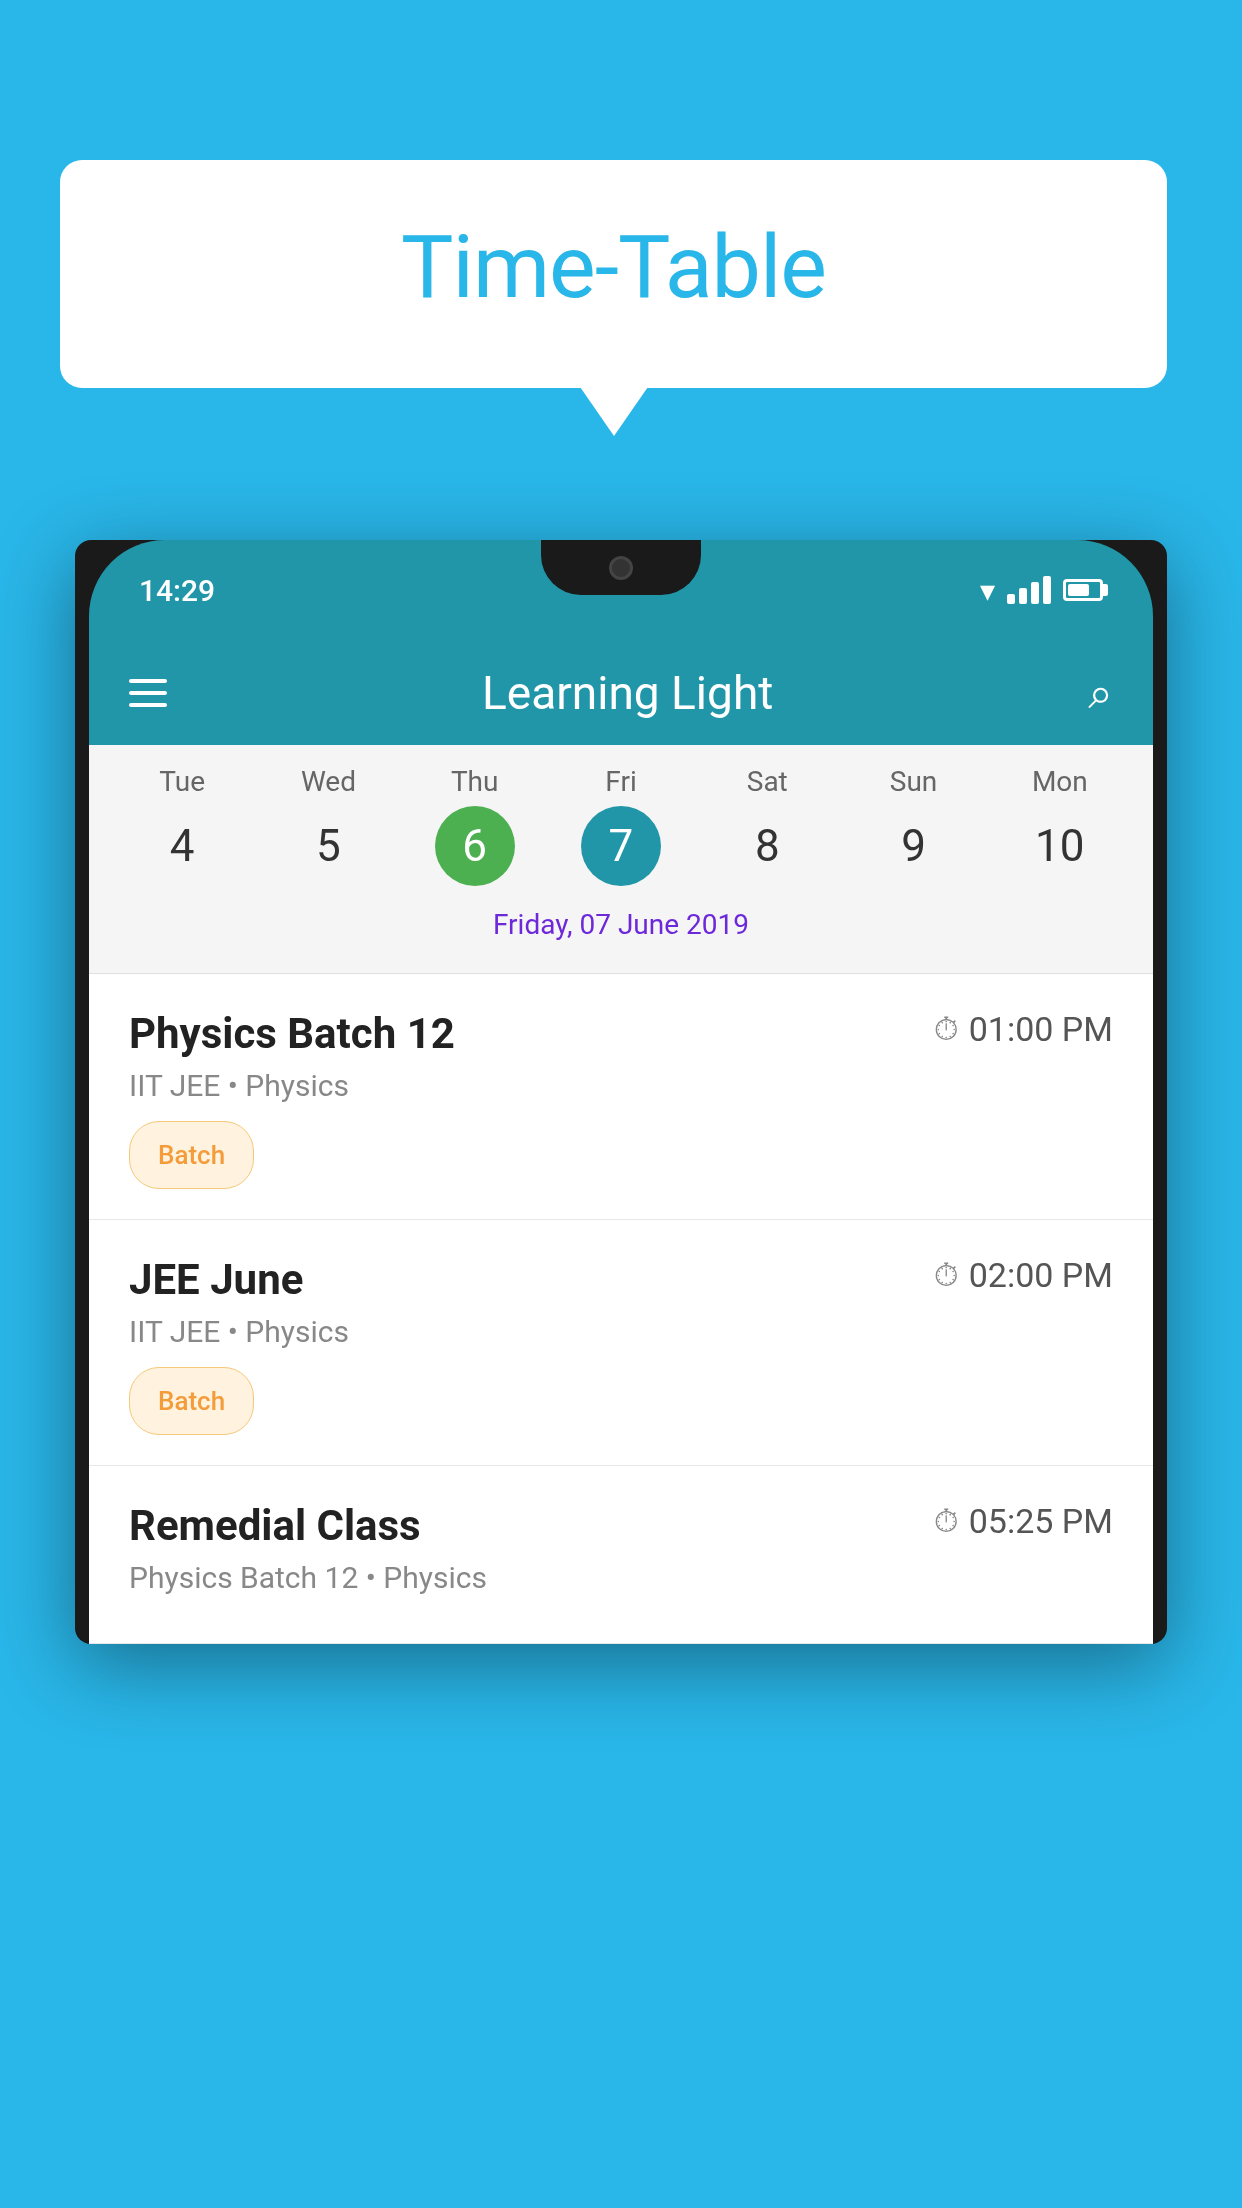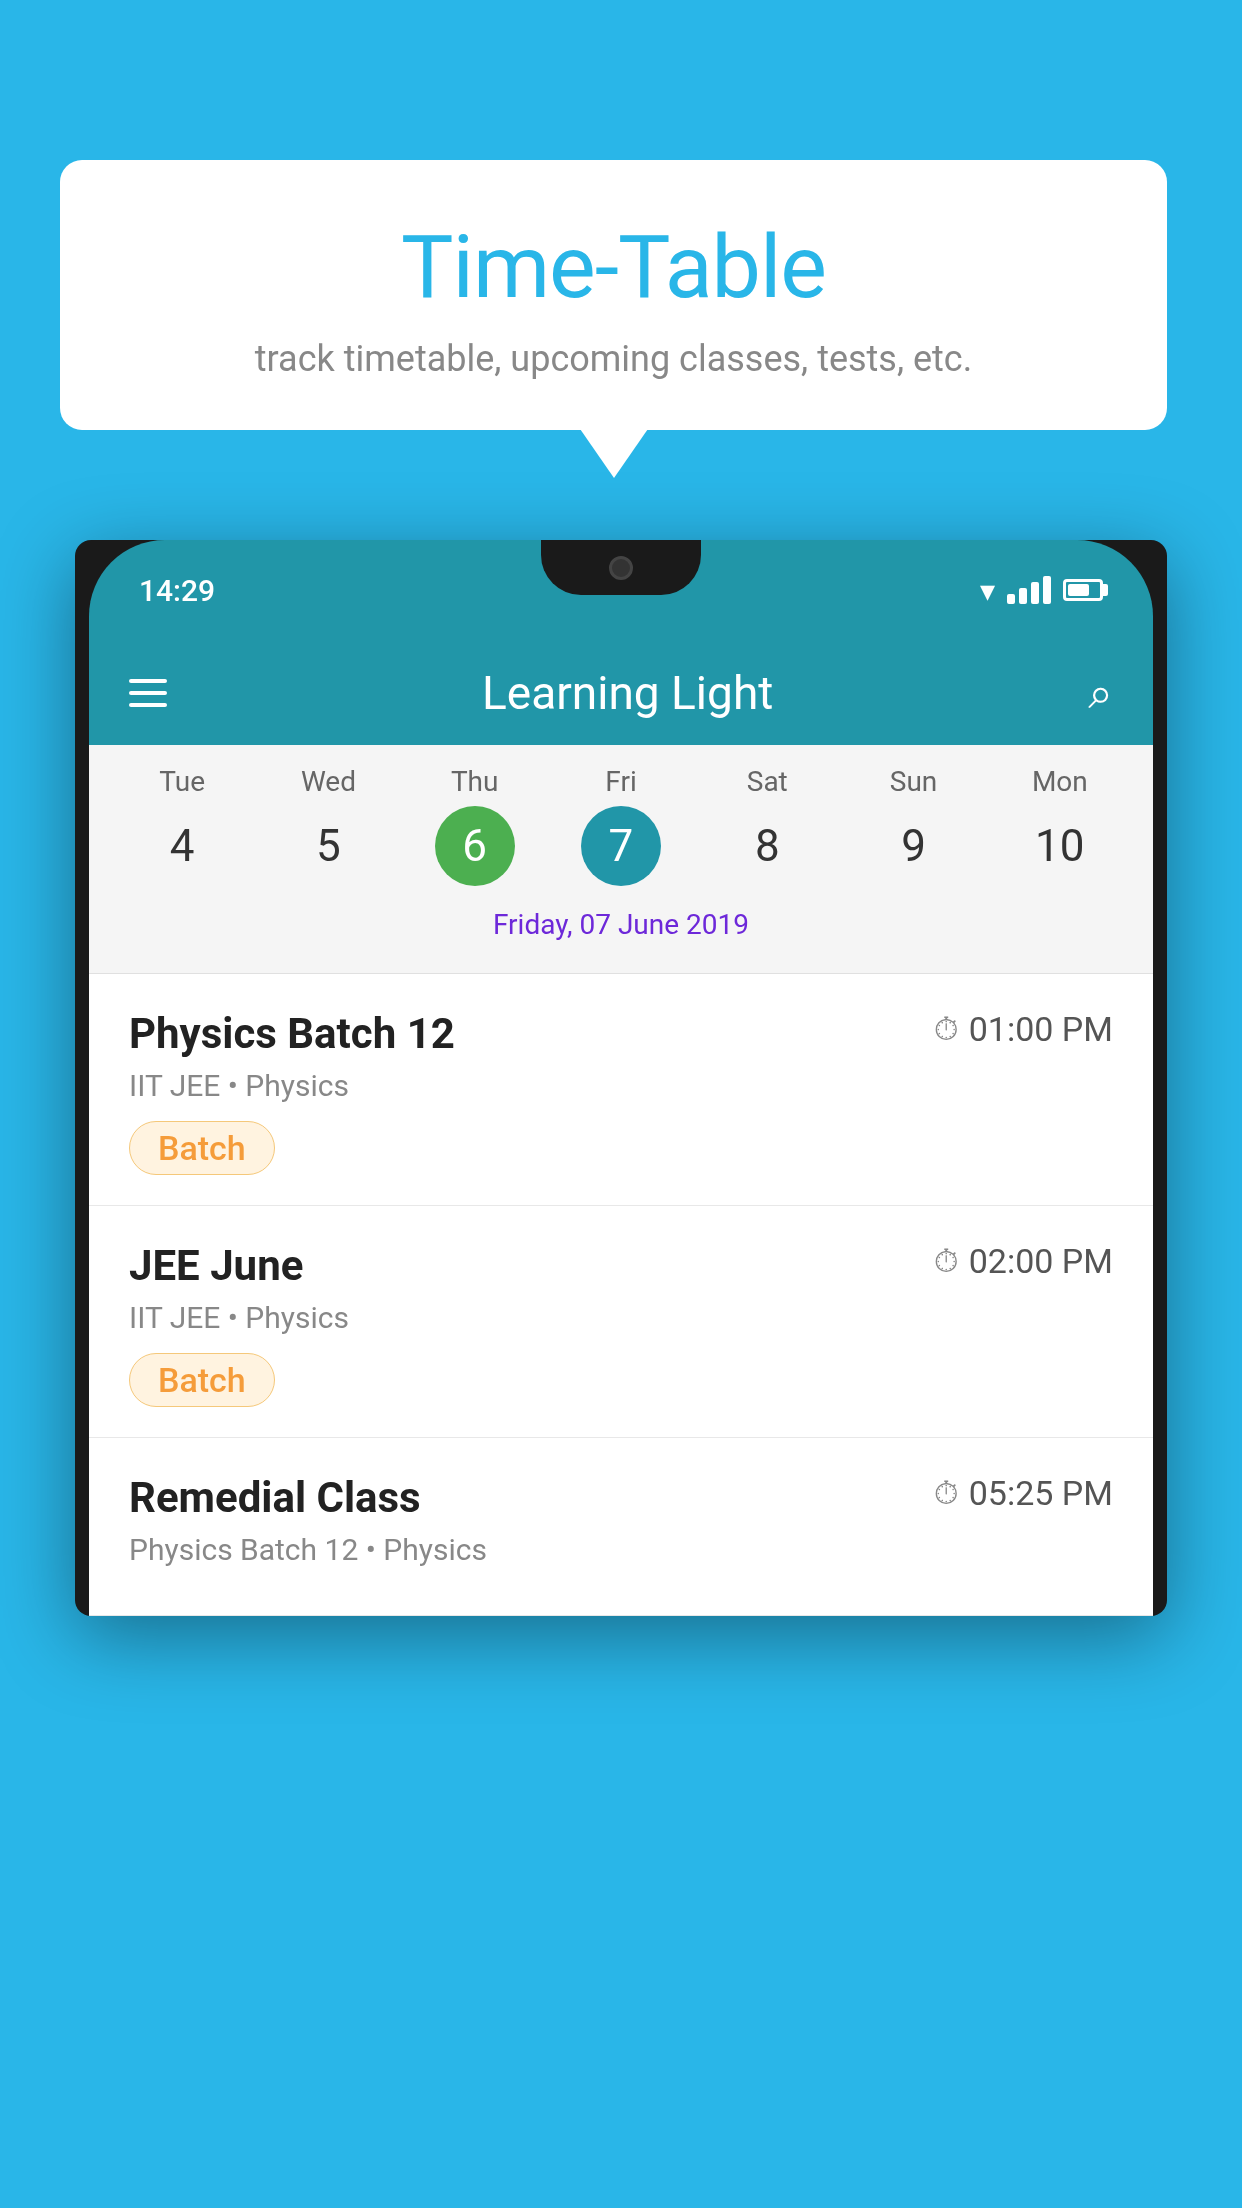--- a/index.html
+++ b/index.html
@@ -295,37 +295,36 @@
       color: #888;
       margin-bottom: 18px;
     }
 
     .batch-tag {
       display: inline-block;
       background: #fff3e0;
       color: #f59c3a;
       border: 1.5px solid #f5c87a;
       border-radius: 30px;
-      font-size: 34px;
-      padding: 6px 28px;
+      font-size: 26px;
+      padding: 18px 28px;
       font-weight: 500;
     }
 
     
     .wifi-shape {
       font-size: 30px;
       color: white;
     }
   </style>
 </head>
 <body>
 
 <div class="speech-bubble">
   <div class="speech-bubble-title">Time-Table</div>
-  <div class="speech-bubble-subtitle">track timetable, upcoming classes, tests, etc.</div>
 </div>
 
 <div class="phone-container">
   <div class="phone">
 
     <div class="phone-top">
       <span class="status-bar-time">14:29</span>
       <div class="notch">
         <div class="notch-camera"></div>
       </div>

